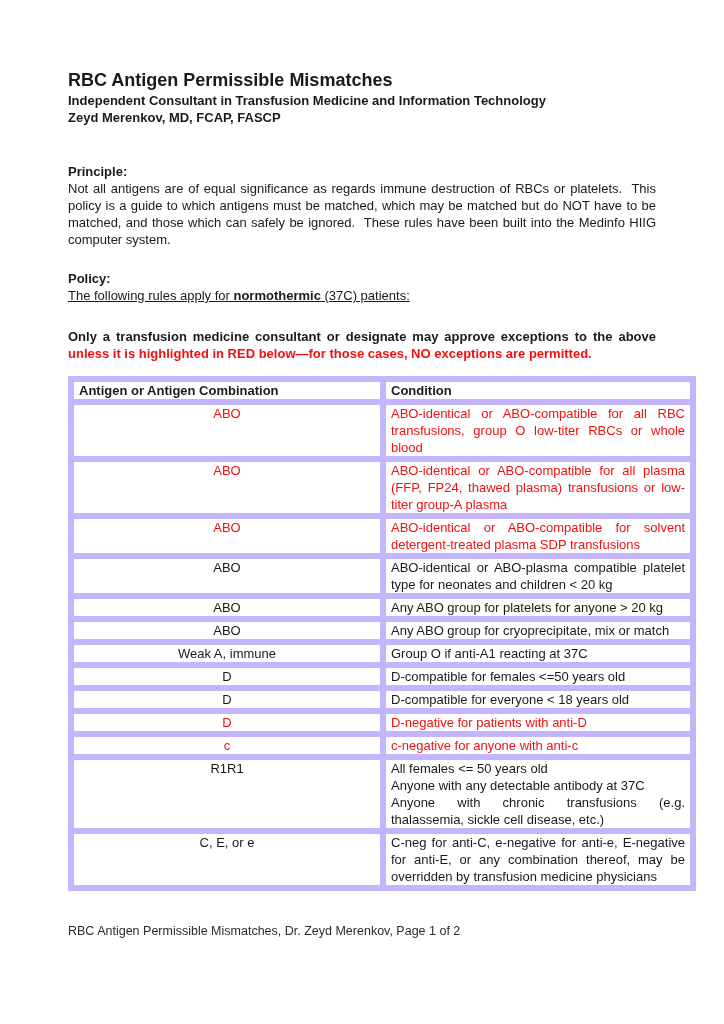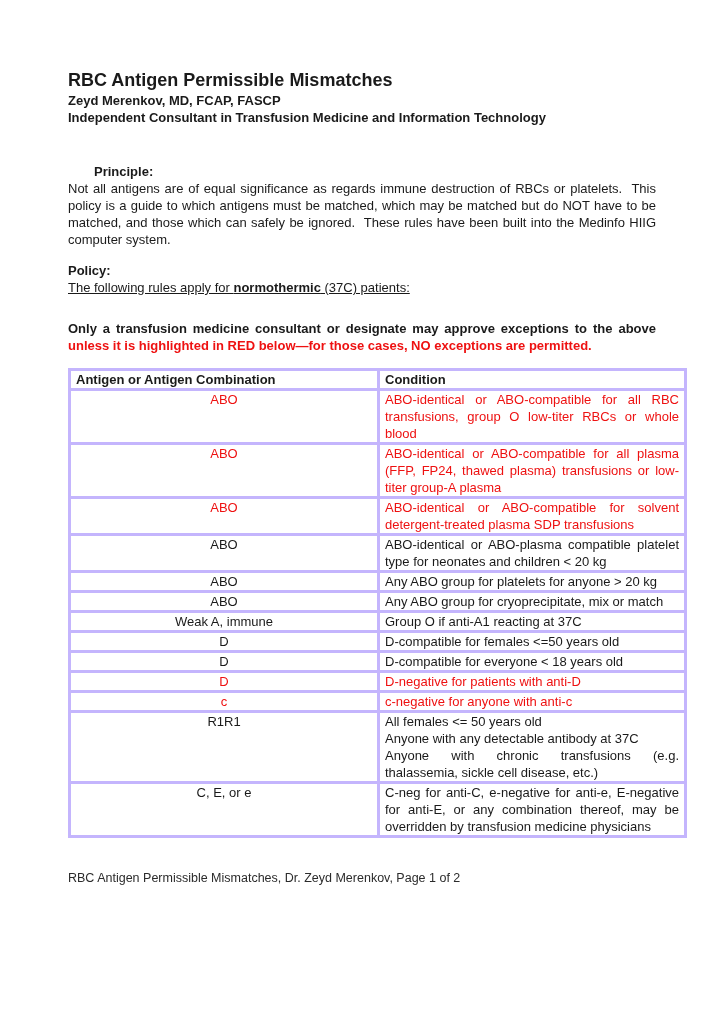--- a/index.html
+++ b/index.html
@@ -20,44 +20,44 @@
     padding: 69px 68px 16px 68px;
   }
   .doc-title {
     font-size: 18px;
     line-height: 23px;
     font-weight: bold;
     margin: 0;
   }
   .author-line { font-weight: bold; }
   .section-heading { font-weight: bold; margin: 0; }
-  .principle-heading { margin-top: 37px; margin-left: 26px; }
+  .principle-heading { margin-top: 37px; }
   .body-para {
     margin: 0;
     text-align: justify;
     white-space: pre-wrap;
   }
-  .policy-heading { margin-top: 14px; }
+  .policy-heading { margin-top: 22px; }
   .policy-intro { margin: 0; text-decoration: underline; }
   .bold-term { font-weight: bold; }
   .exception-para {
     margin: 24px 0 0 0;
     font-weight: bold;
     text-align: justify;
   }
   .red-text { color: var(--accent-red, #ee1111); }
 
   table.mismatch-table {
     border-collapse: collapse;
     margin-top: 14px;
     width: 590px;
     table-layout: fixed;
   }
   .mismatch-table th, .mismatch-table td {
-    border: 3px solid #c4b5fd;
+    border: 6px solid #c4b5fd;
     vertical-align: top;
     padding: 0 5px;
     font-size: 13px;
     line-height: 17px;
   }
   .mismatch-table th {
     text-align: left;
     font-weight: bold;
   }
   .col-antigen { width: 296px; text-align: center; }
@@ -71,22 +71,22 @@
     font-size: 12.5px;
     color: #2b2b2b;
   }
 </style>
 </head>
 <body>
 
 <div class="page">
 
   <h1 class="doc-title">RBC Antigen Permissible Mismatches</h1>
+  <div class="author-line">Independent Consultant in Transfusion Medicine and Information Technology</div>
   <div class="author-line">Zeyd Merenkov, MD, FCAP, FASCP</div>
-  <div class="author-line">Independent Consultant in Transfusion Medicine and Information Technology</div>
 
   <div class="section-heading principle-heading">Principle:</div>
   <p class="body-para">Not all antigens are of equal significance as regards immune destruction of RBCs or platelets.  This policy is a guide to which antigens must be matched, which may be matched but do NOT have to be matched, and those which can safely be ignored.  These rules have been built into the Medinfo HIIG computer system.</p>
 
   <div class="section-heading policy-heading">Policy:</div>
   <p class="policy-intro"><span>The following rules apply for </span><span class="bold-term">normothermic</span><span> (37C) patients:</span></p>
 
   <p class="exception-para"><span>Only a transfusion medicine consultant or designate may approve exceptions to the above </span><span class="red-text">unless it is highlighted in RED below—for those cases, NO exceptions are permitted.</span></p>
 
   <table class="mismatch-table">

